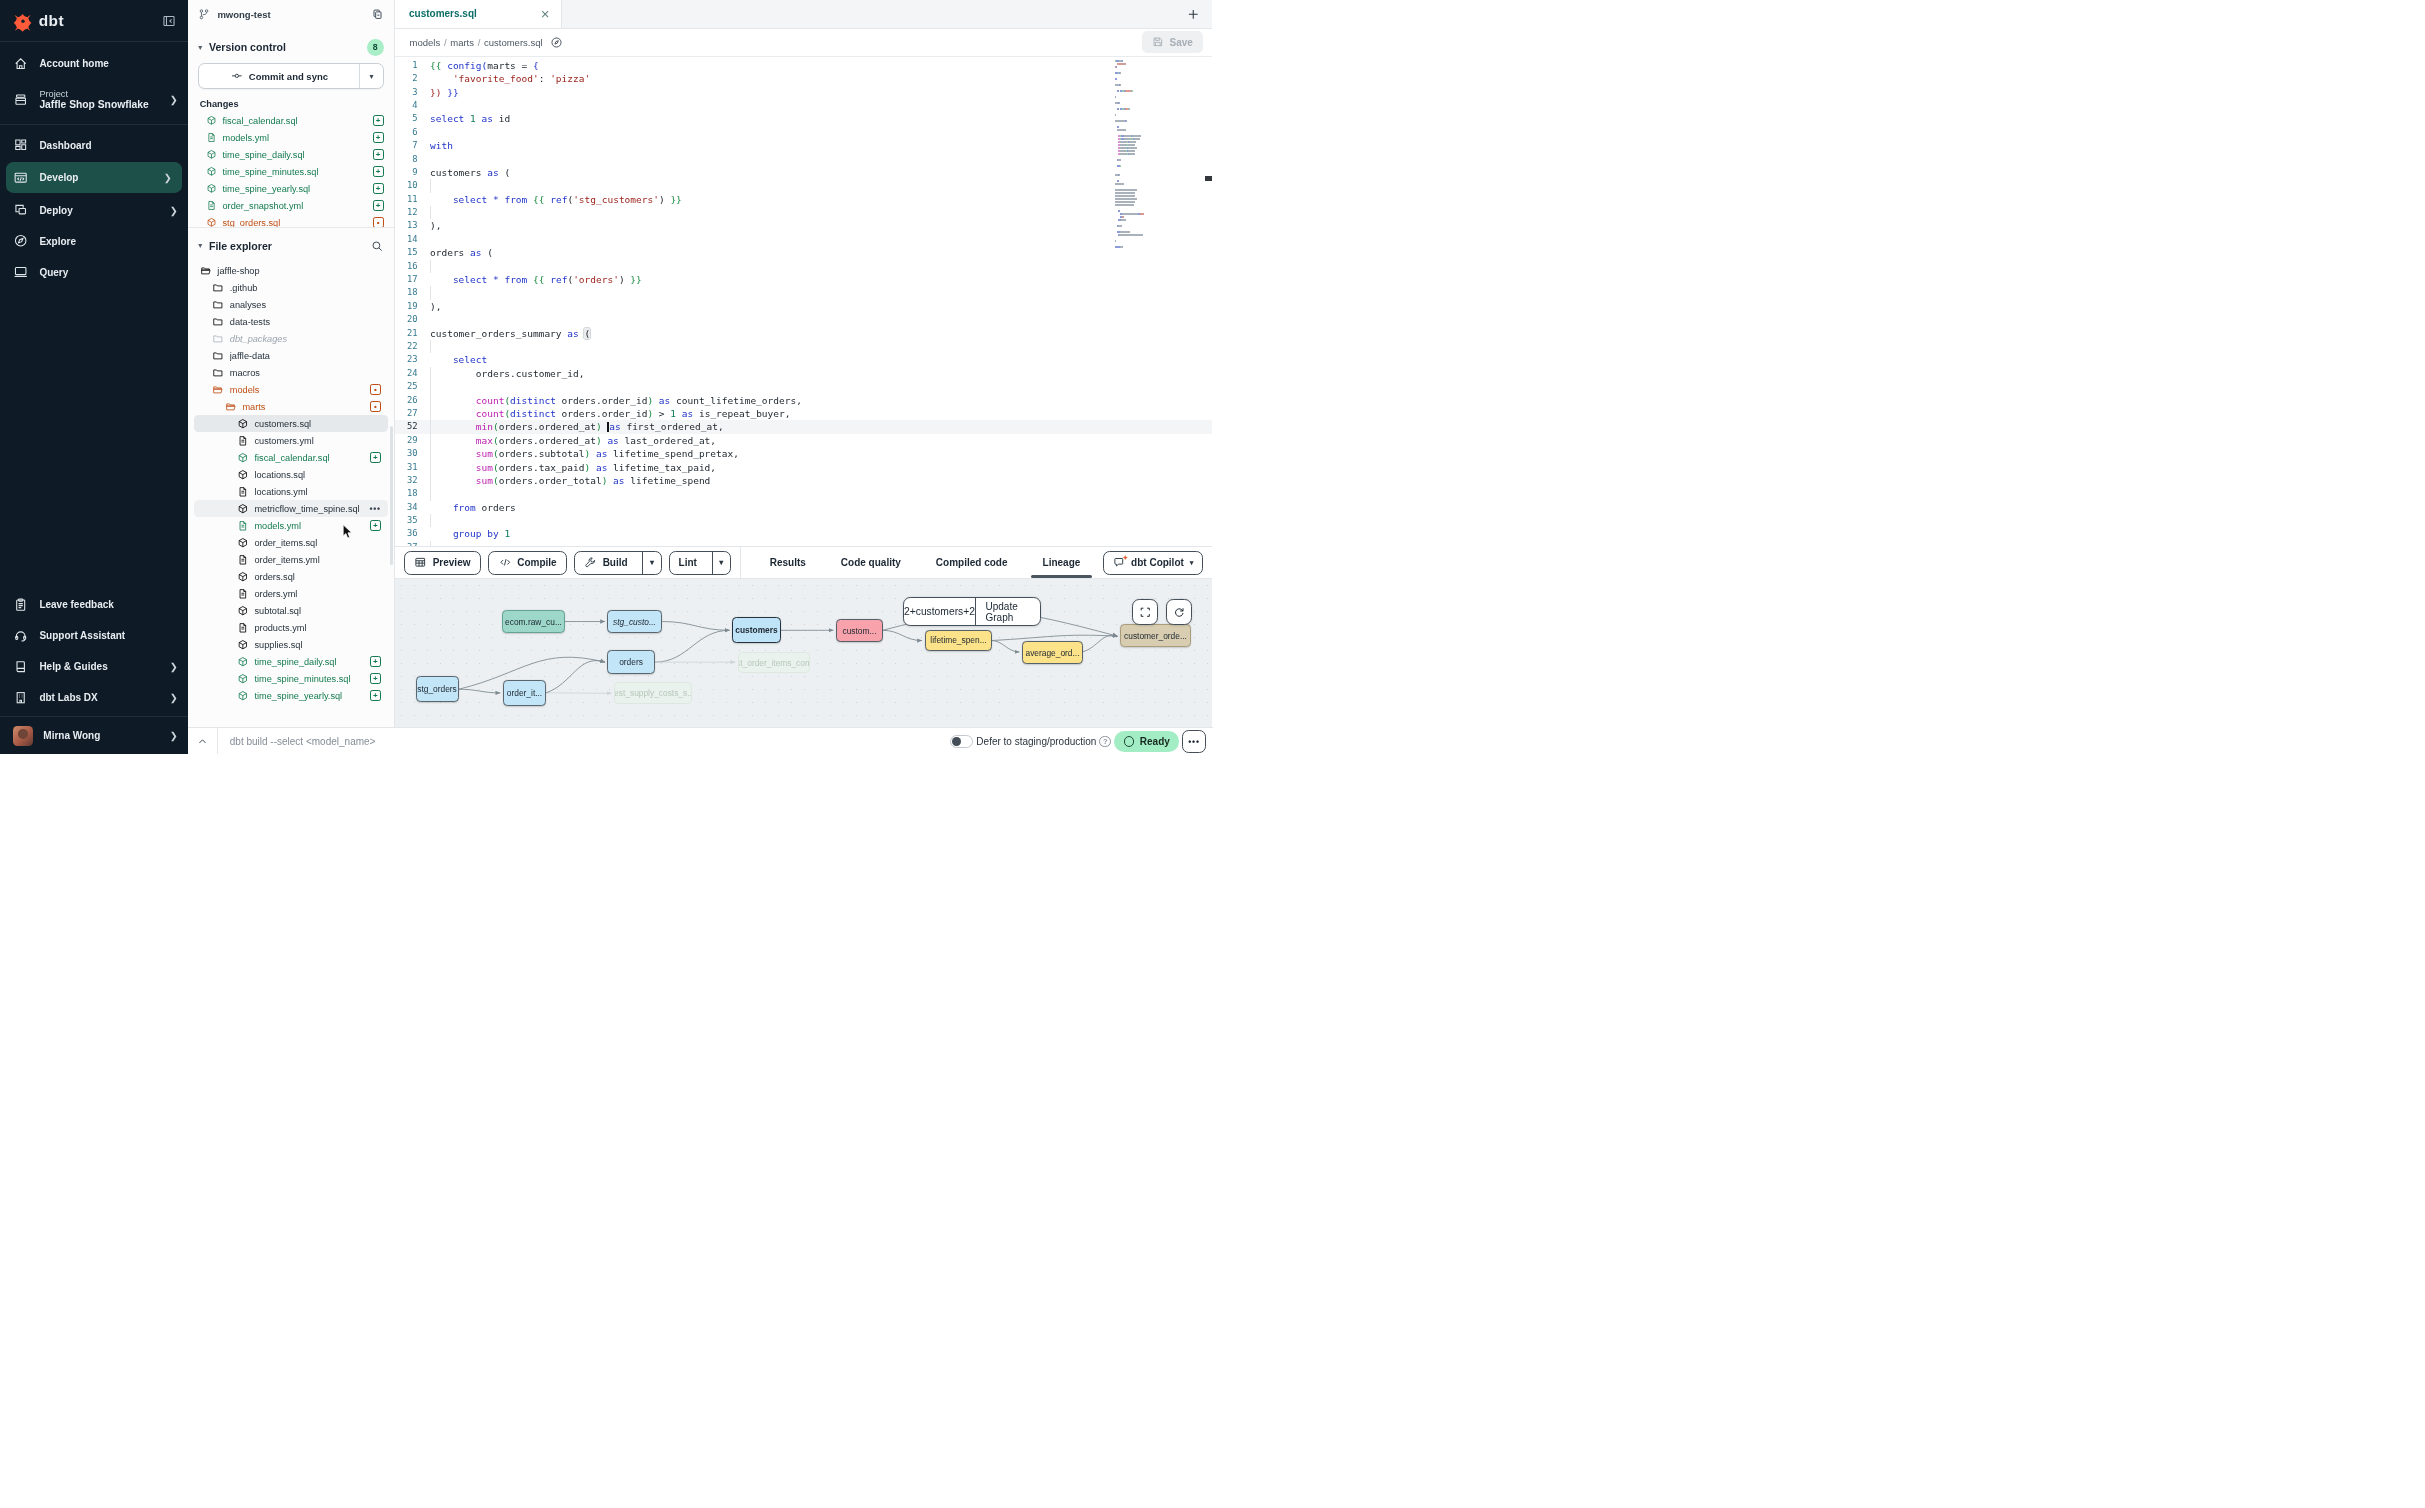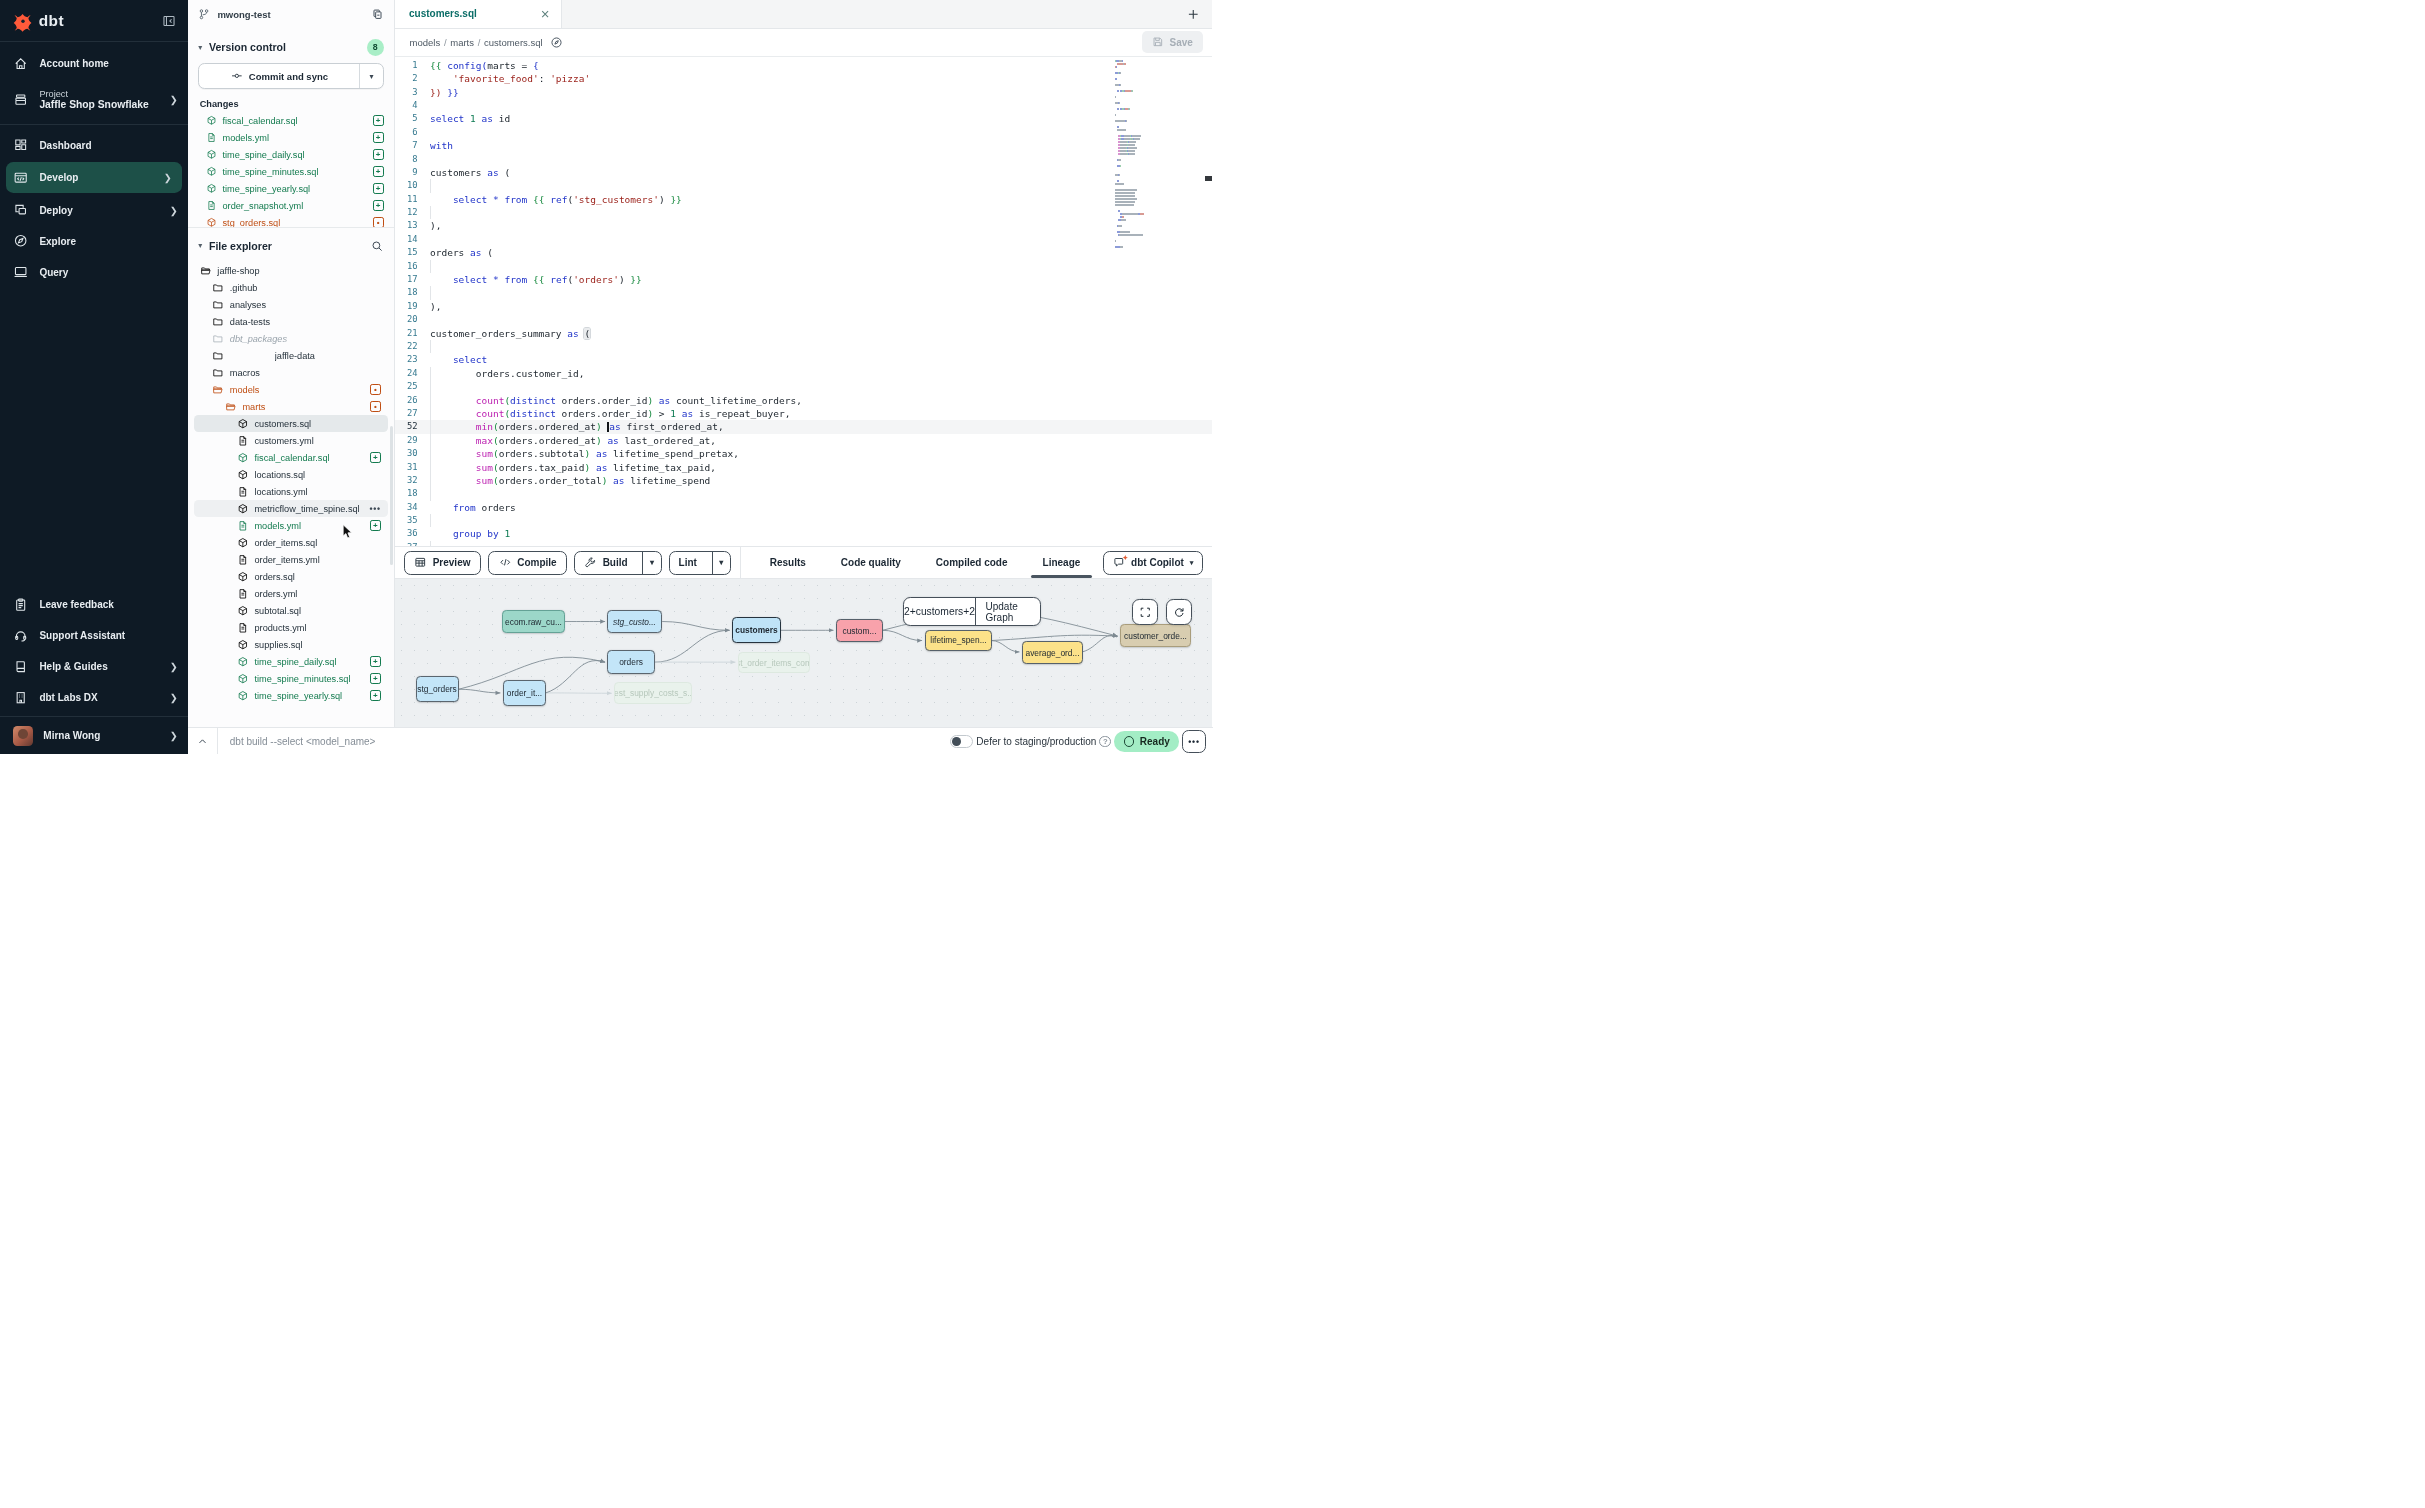--- a/index.html
+++ b/index.html
@@ -439,21 +439,21 @@
           <span class="tree-name">data-tests</span>
         </div>
         <div class="tree-row muted" style="padding-left: 18.3px;">
           <span class="ic">
             <svg viewBox="0 0 20 20" fill="none" stroke="currentColor" stroke-width="1.4">
               <path d="M3 5h4.6l1.4 1.7H17v8.5H3z"></path>
             </svg>
           </span>
           <span class="tree-name">dbt_packages</span>
         </div>
-        <div class="tree-row " style="padding-left: 18.3px; gap: 45px;">
+        <div class="tree-row " style="padding-left: 18.3px;">
           <span class="ic">
             <svg viewBox="0 0 20 20" fill="none" stroke="currentColor" stroke-width="1.4">
               <path d="M3 5h4.6l1.4 1.7H17v8.5H3z"></path>
             </svg>
           </span>
           <span class="tree-name">jaffle-data</span>
         </div>
         <div class="tree-row " style="padding-left: 18.3px;">
           <span class="ic">
             <svg viewBox="0 0 20 20" fill="none" stroke="currentColor" stroke-width="1.4">

